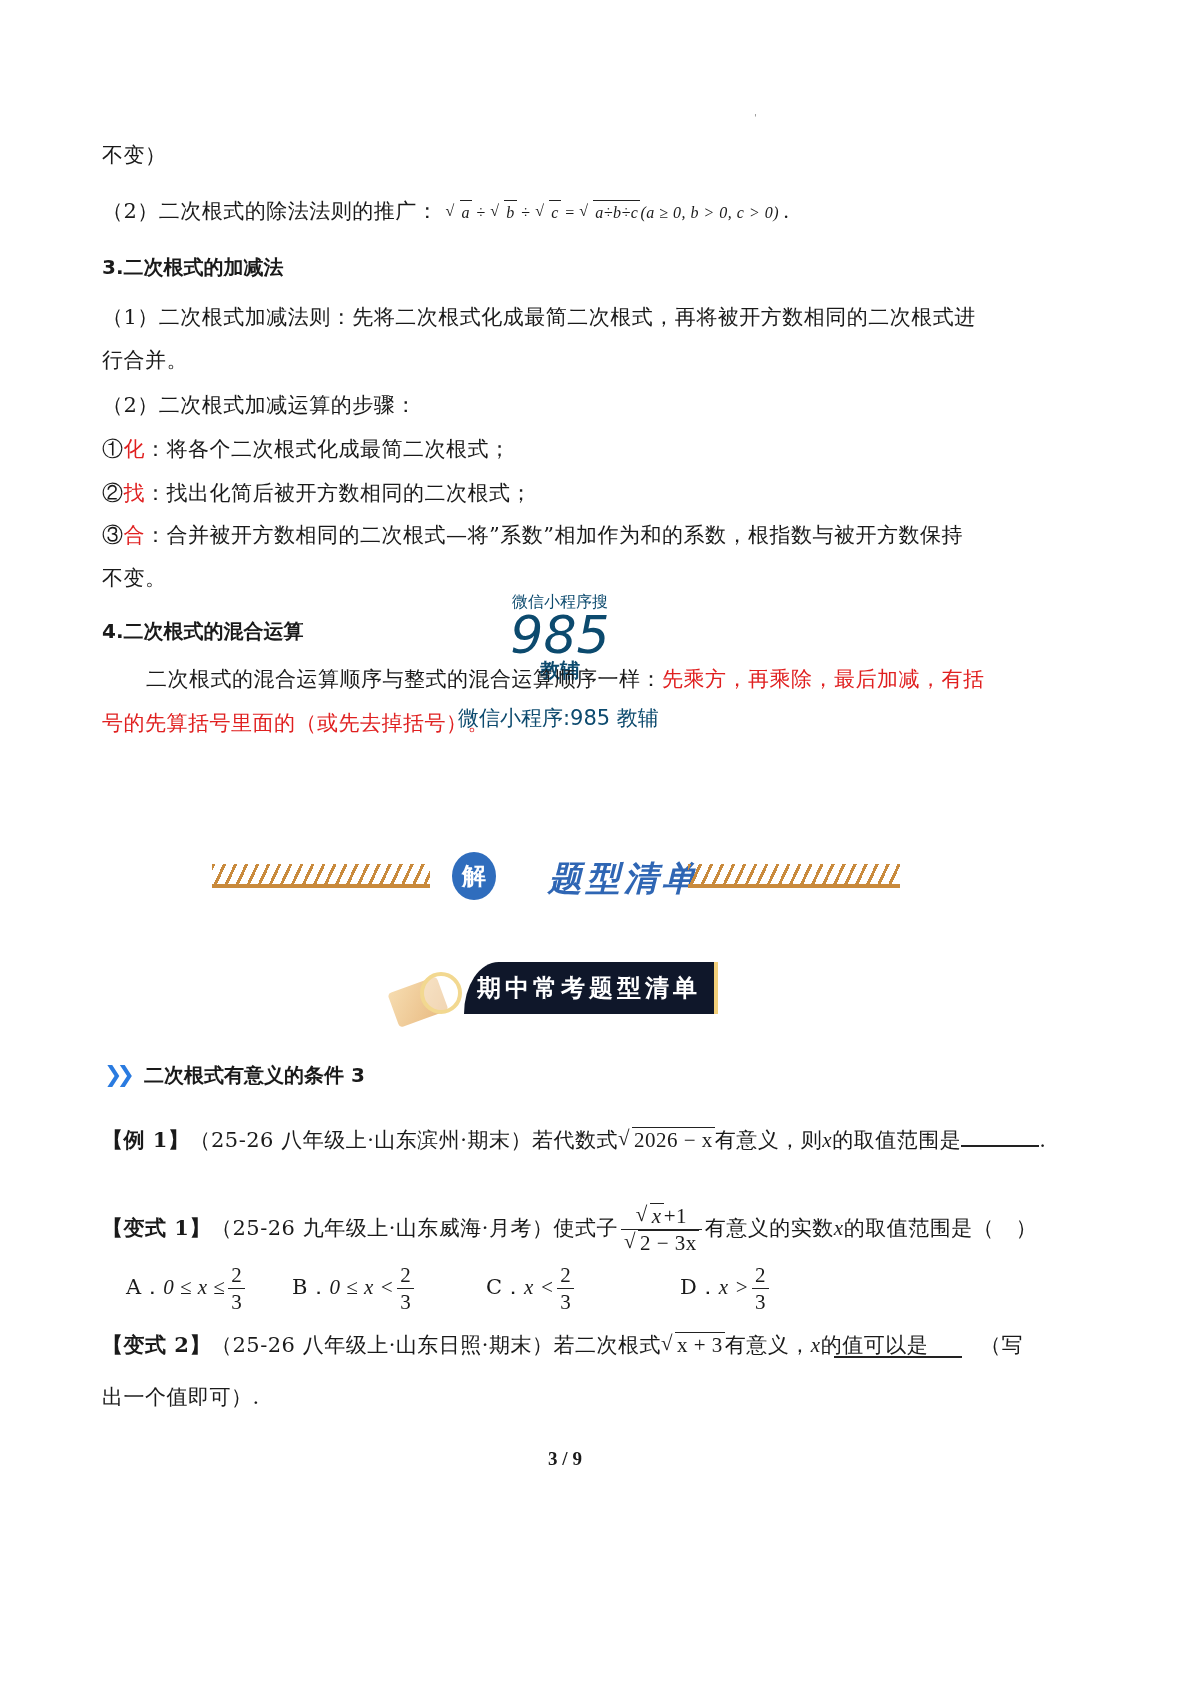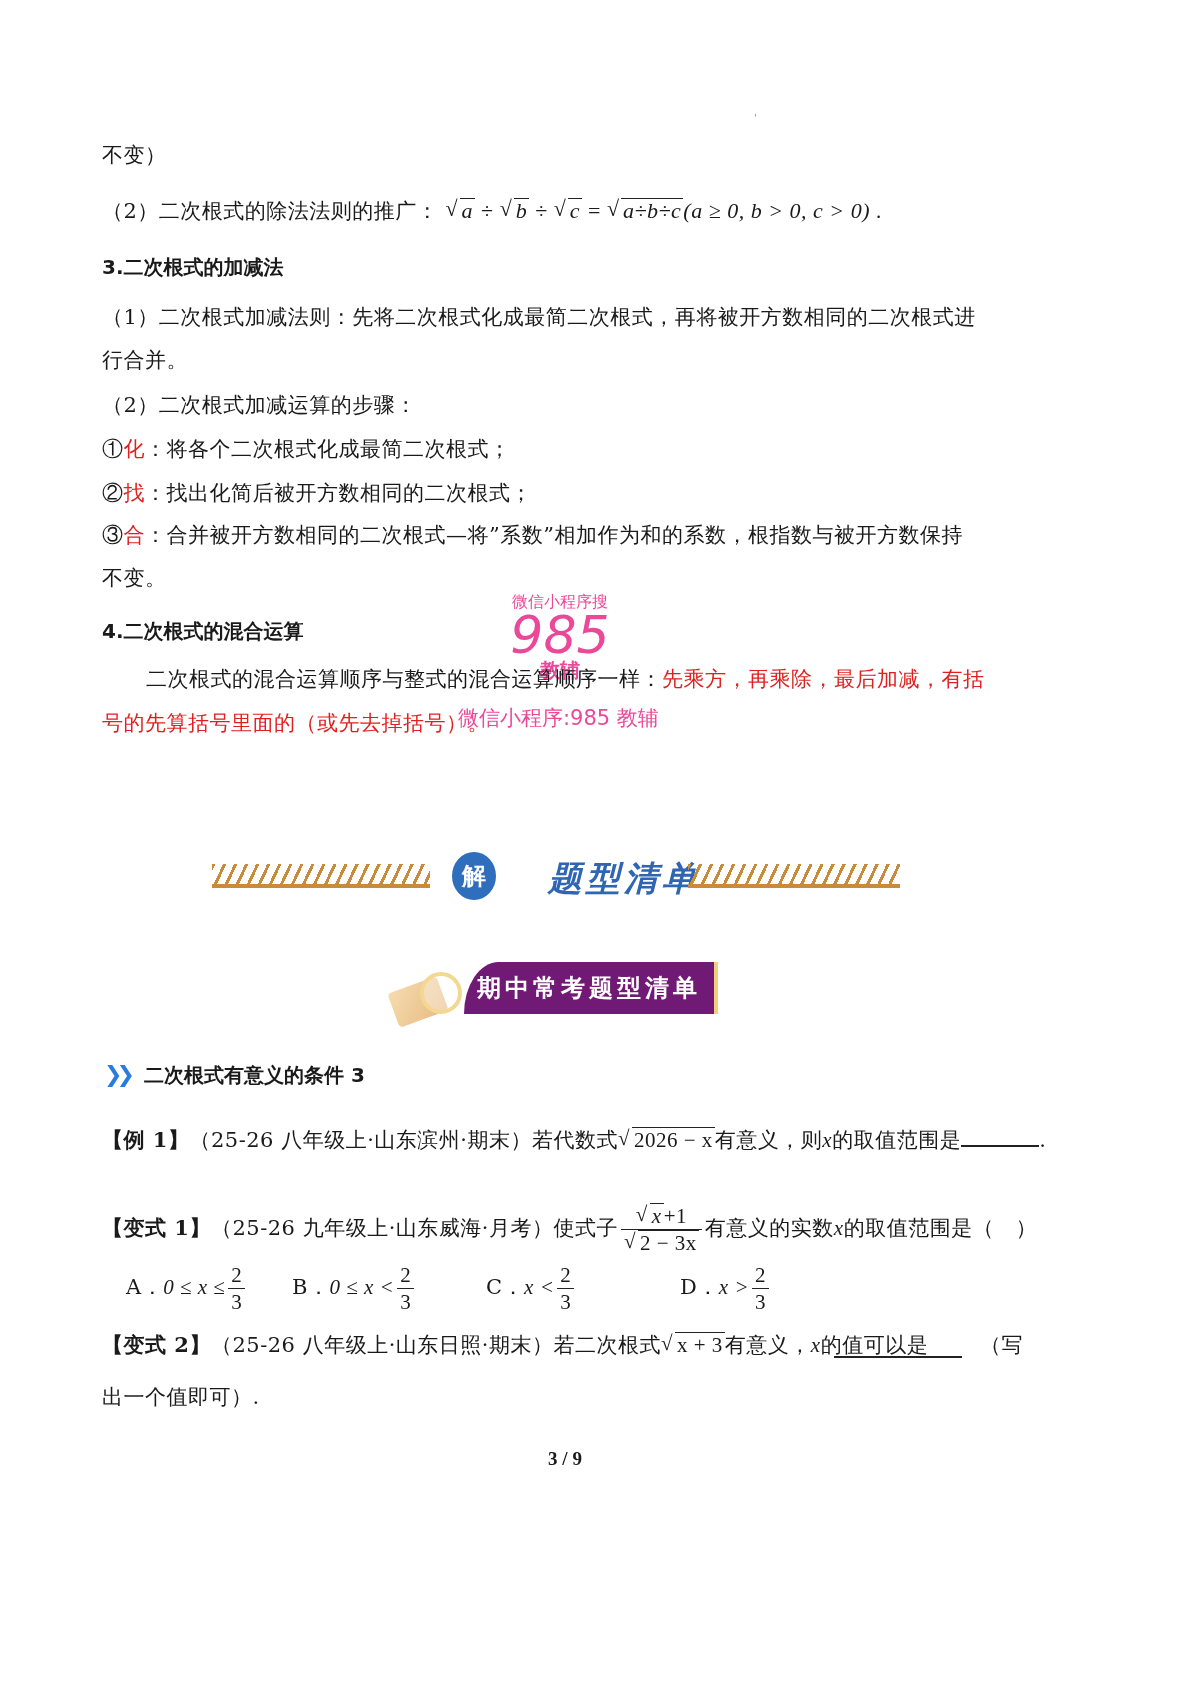--- a/index.html
+++ b/index.html
@@ -20,38 +20,38 @@
   .blank { display:inline-block; border-bottom:2px solid #222; height:20px; vertical-align:baseline; }
   .bold-br { font-weight:bold; }
   
   .stripe { height:20px; background: repeating-linear-gradient(115deg, #c98a3c 0 3px, transparent 3px 10px); }
   .stripe-line { height:4px; background:#c98a3c; }
   .jie { width:44px; height:48px; border-radius:50%; background:#2f6dbd; color:#fff;
          font-family:"DejaVu Serif", serif; font-size:24px; font-weight:bold;
          display:flex; align-items:center; justify-content:center; }
   .banner-title { color:#2f66b4; font-size:34px; font-weight:bold; letter-spacing:4px;
                   font-family:"DejaVu Serif", serif; }
-  .tag { background:#701a75; color:#fff; font-family:"DejaVu Sans", sans-serif; font-weight:bold;
+  .tag { background:#0f172a; color:#fff; font-family:"DejaVu Sans", sans-serif; font-weight:bold;
          font-size:24px; letter-spacing:4px; border-top-left-radius:40px 60px; border-right:4px solid #f2cf7a;
          display:flex; align-items:center; justify-content:center; }
   .book { width:52px; height:36px; background:linear-gradient(135deg,#f6dcb0,#e8b980); transform:rotate(-20deg); border-radius:4px; }
   .lens { width:34px; height:34px; border:4px solid #f2d890; border-radius:50%; background:rgba(255,255,255,0.4); }
   .chev { color:#2a7be0; font-weight:bold; font-family:"DejaVu Sans", sans-serif; font-size:22px; letter-spacing:-6px; }
-  .wm { color:#ec4899; font-family:"DejaVu Sans", sans-serif; text-align:center; }
+  .wm { color:#0c4a6e; font-family:"DejaVu Sans", sans-serif; text-align:center; }
 </style>
 </head>
 <body>
 
 <div class="abs" style="left:754px;top:112px;font-size:10px;color:#888;">'</div>
 
 <div class="abs p" style="left:102px;top:140px;">不变）</div>
 
 <div class="abs p" style="left:102px;top:196px;">
   <span>（2）二次根式的除法法则的推广：</span>
-  <span class="math" style="font-size:22px;">
+  <span class="math" style="font-size:16px;">
     <span class="sqrt"><span class="rad">a</span></span>
     <span class="mr"> ÷ </span>
     <span class="sqrt"><span class="rad">b</span></span>
     <span class="mr"> ÷ </span>
     <span class="sqrt"><span class="rad">c</span></span>
     <span class="mr"> = </span>
     <span class="sqrt"><span class="rad">a÷b÷c</span></span><span>(a ≥ 0, b &gt; 0, c &gt; 0)</span>
   </span>
   <span class="mr">.</span>
 </div>

